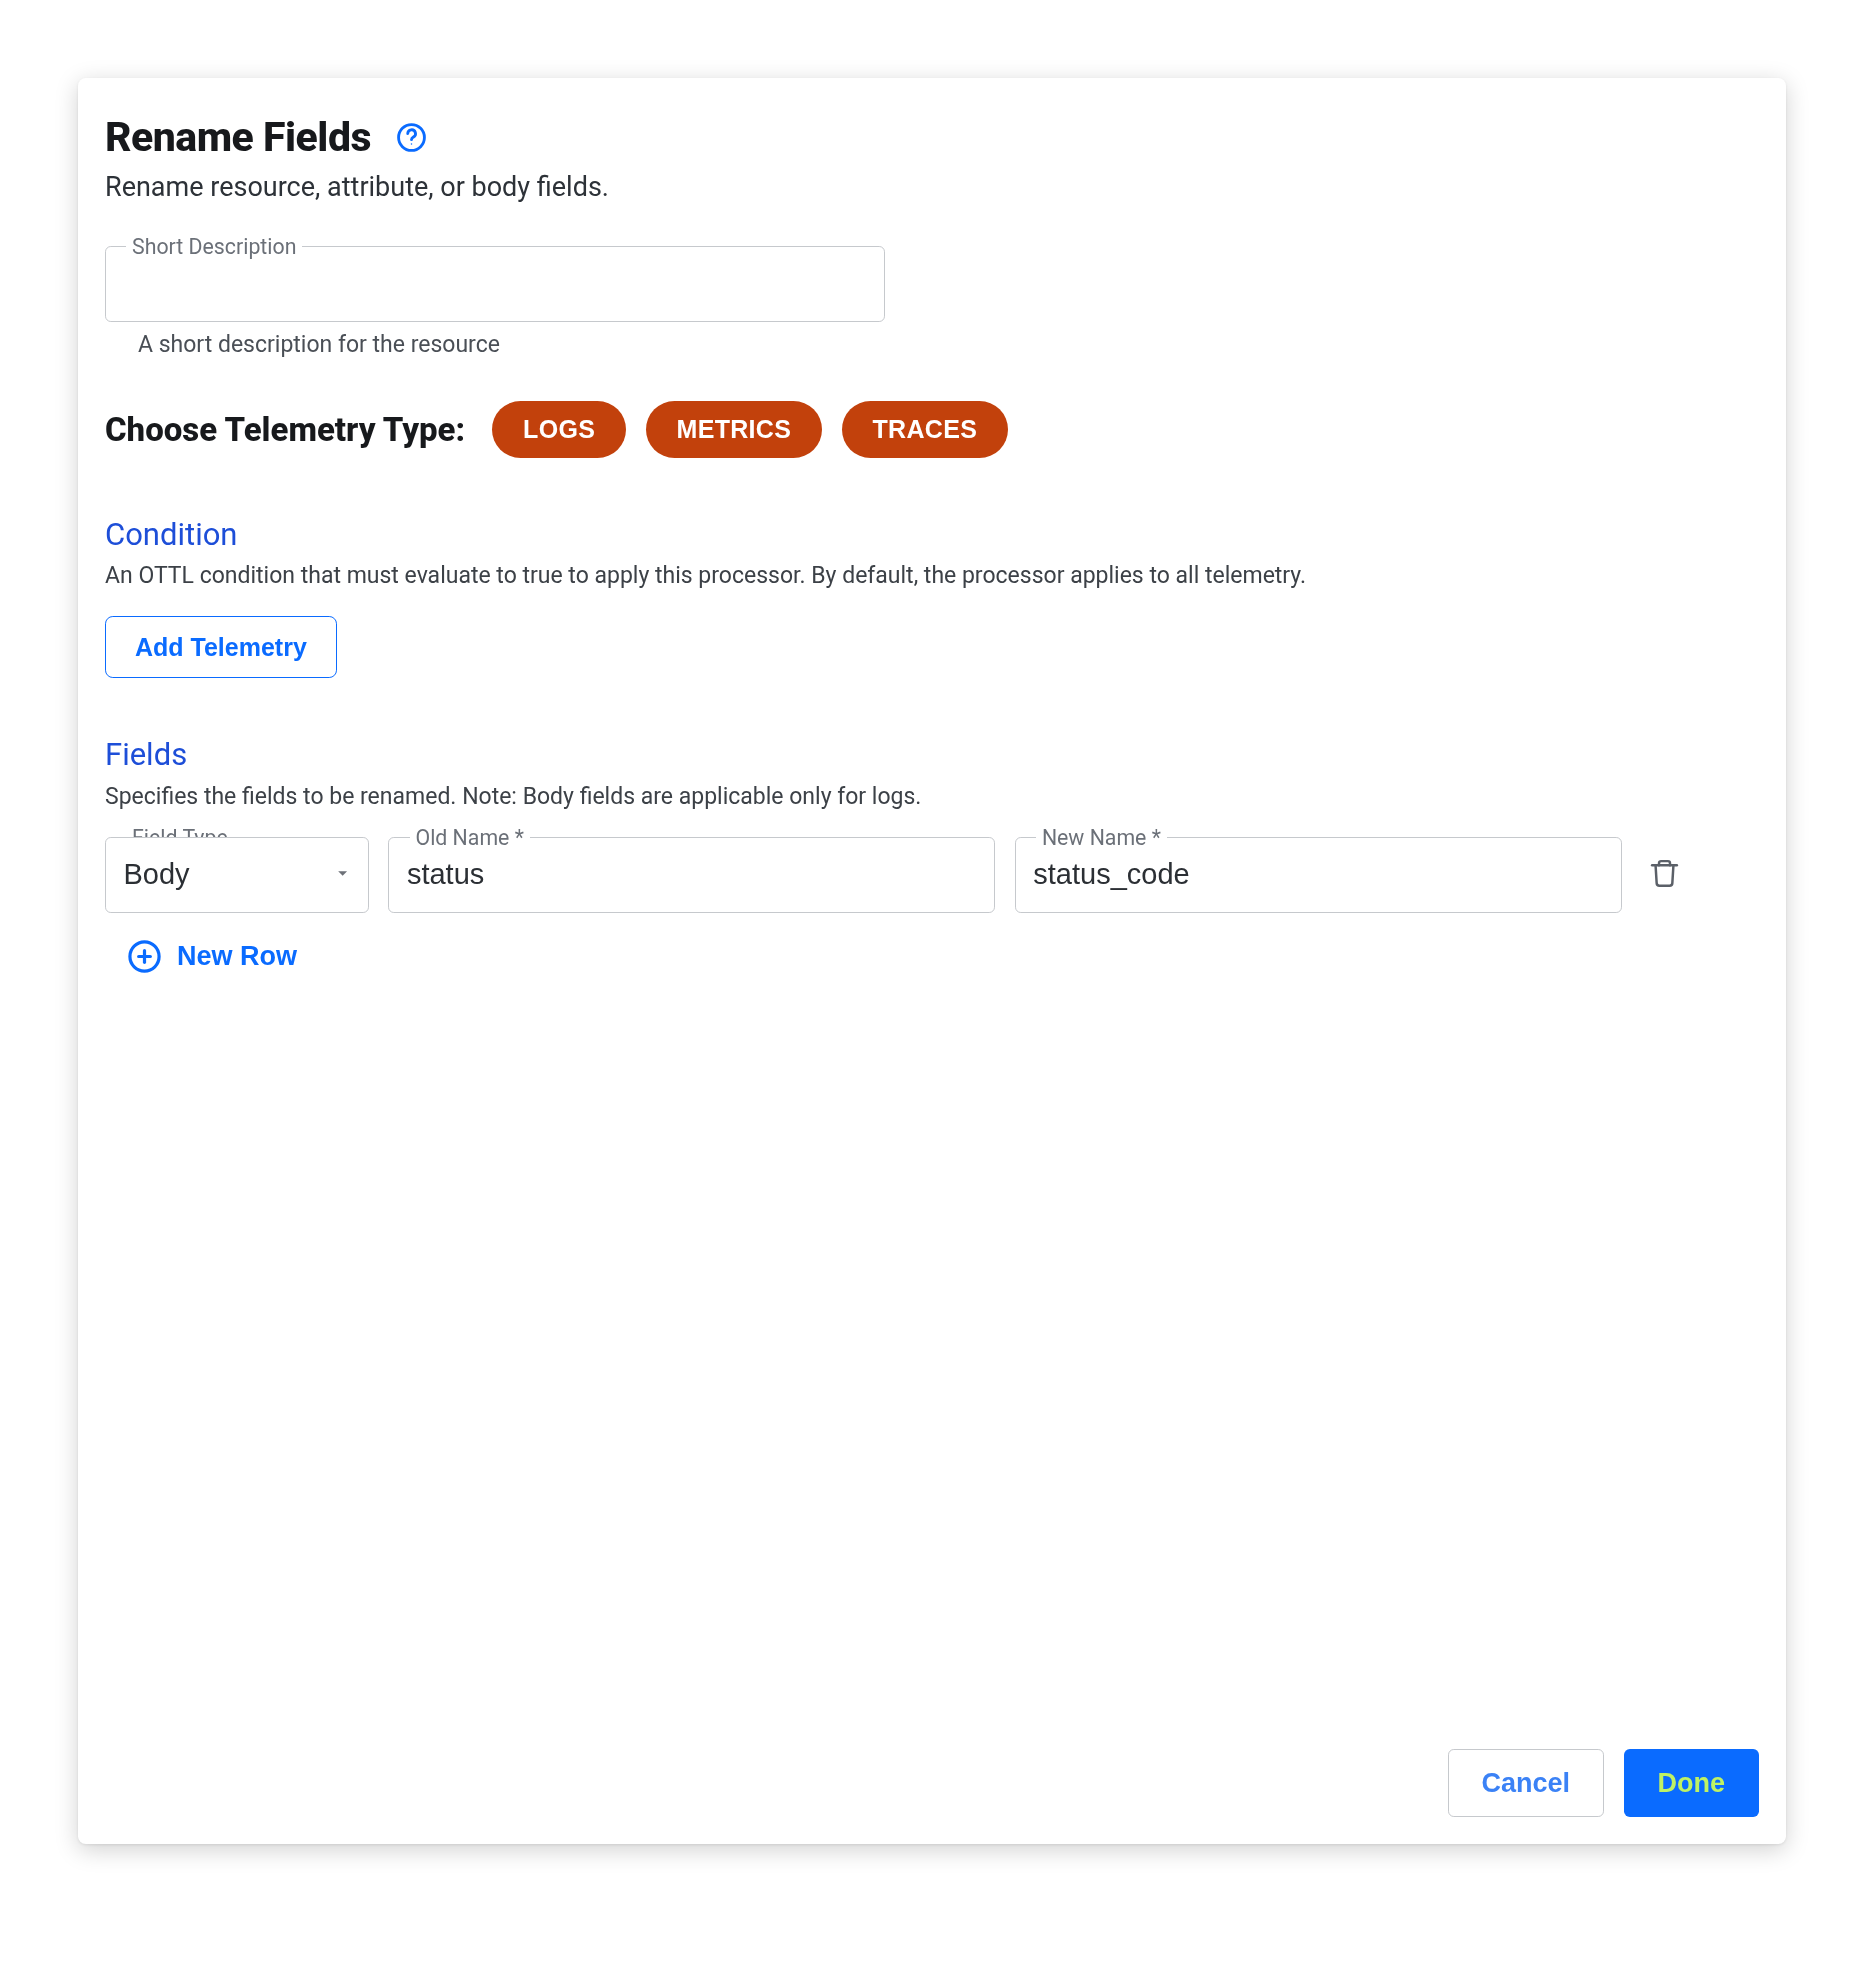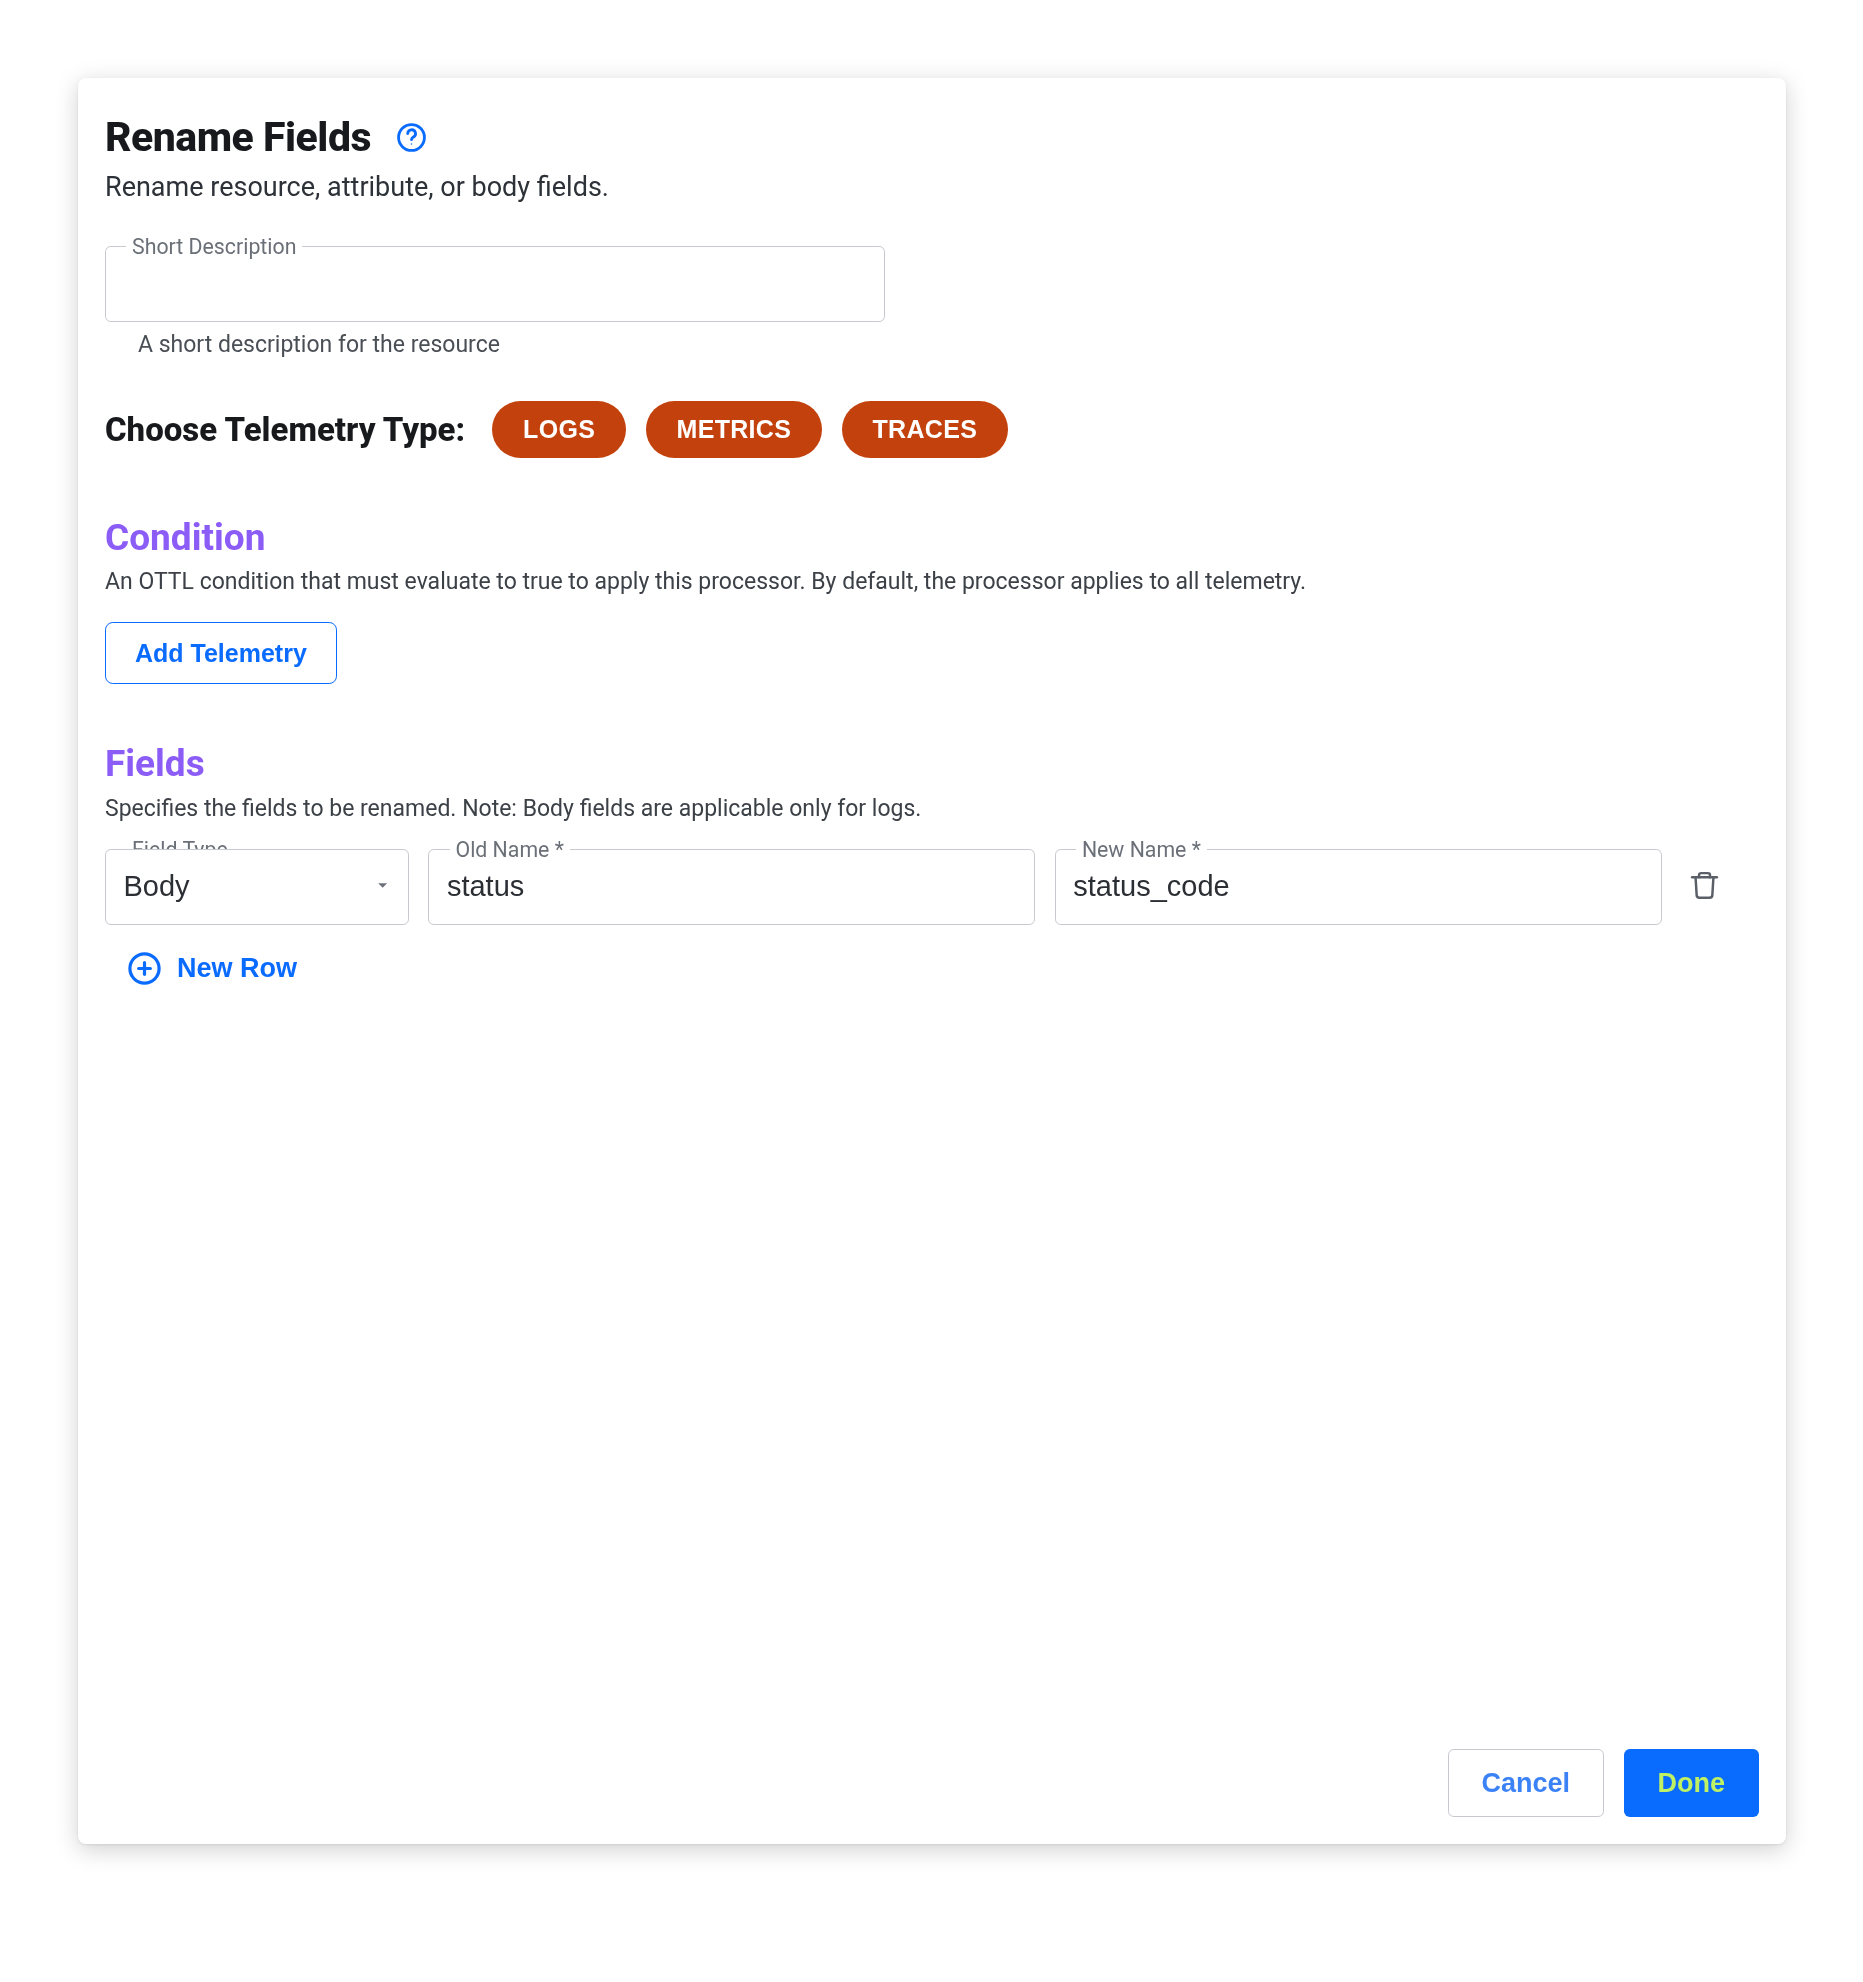--- a/index.html
+++ b/index.html
@@ -136,23 +136,23 @@
     font-size: 25px;
     letter-spacing: 0.3px;
     padding: 13.6px 31px;
     border-radius: 969px;
     border: none;
     cursor: pointer;
   }
 
   
   .sec-title {
-    font-size: 37px;
-    font-weight: 700;
-    color: #8b5cf6;
+    font-size: 31px;
+    font-weight: 400;
+    color: #1d4ed8;
     margin: 0 0 9.7px 0;
   }
   .sec-desc {
     font-size: 23px;
     color: #3c4147;
     margin: 0 0 27px 0;
   }
 
   
   .btn-outline-primary {
@@ -182,21 +182,21 @@
   .col .float-label {
     position: absolute;
     top: -11.6px;
     left: 21.3px;
     background: #fff;
     padding: 0 5.8px;
     font-size: 21.3px;
     color: #6b7078;
     white-space: nowrap;
   }
-  .col-select { width: 304px; }
+  .col-select { width: 264px; }
   .col-old { width: 607px; }
   .col-new { width: 607px; }
   .col-action { width: 47px; display:flex; align-items:center; justify-content:center; height:76px; }
 
   .select-input, .std-input {
     width: 100%;
     height: 76px;
     border: 1px solid #c6c9cd;
     border-radius: 5.8px;
     font-size: 29px;

